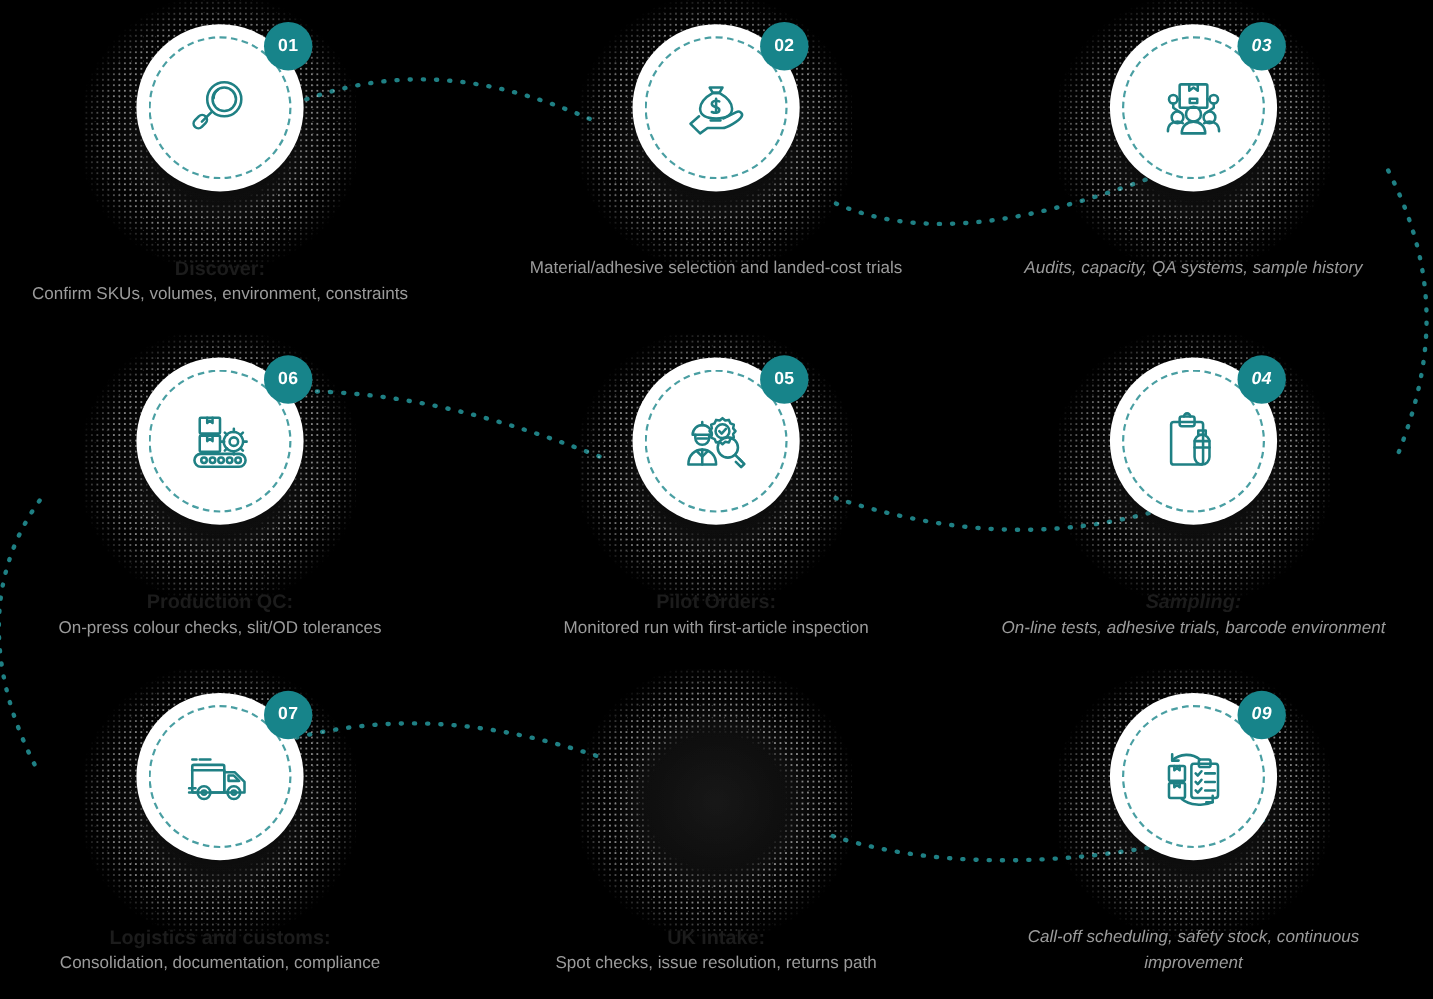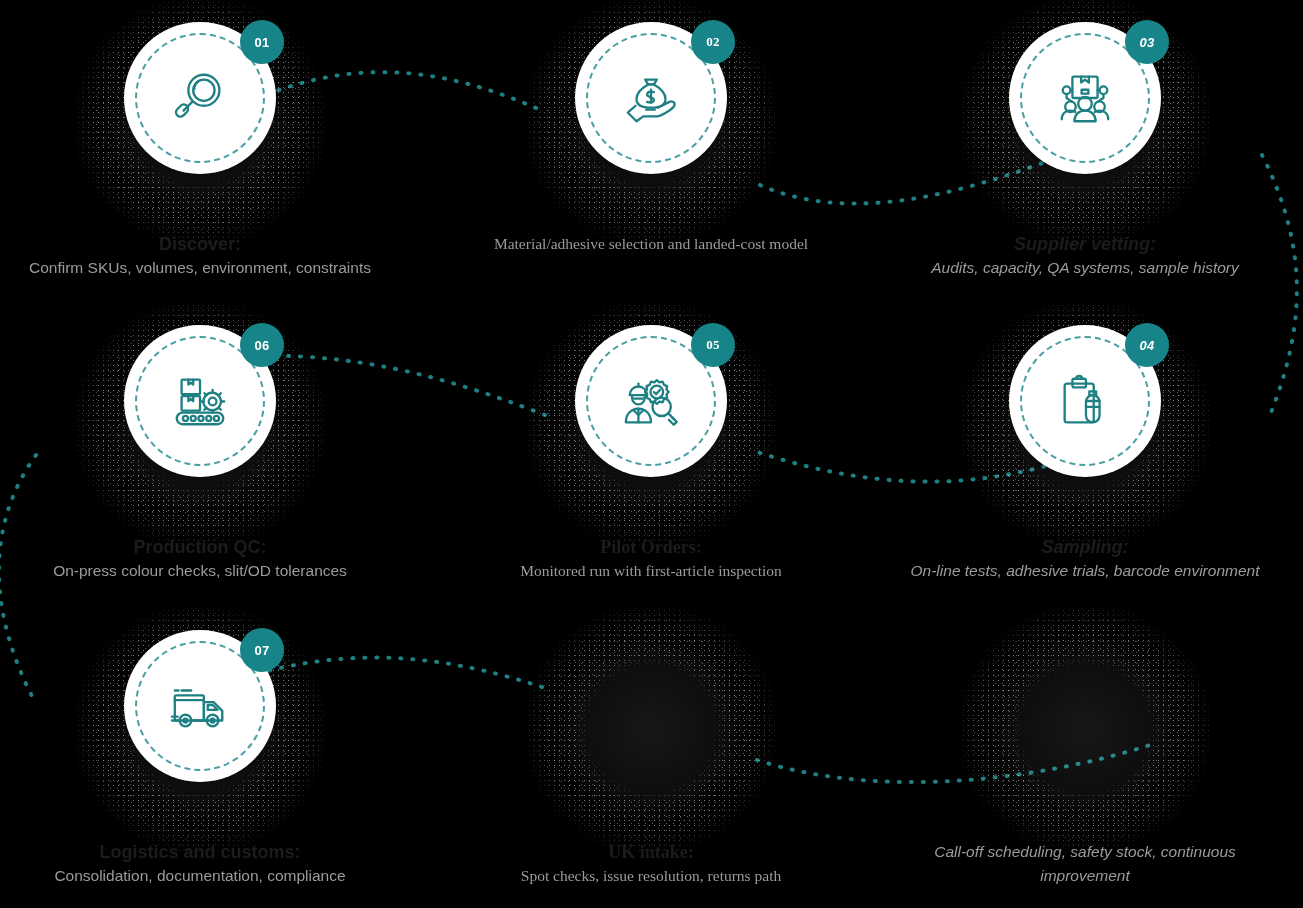--- a/index.html
+++ b/index.html
@@ -30,21 +30,21 @@
   .step {
     position: absolute;
     width: 434px;
     height: 302px;
     z-index: 2;
   }
   .step.r1 { top: 0px; }
   .step.r2 { top: 303px; }
   .step.r3 { top: 608px; }
   .step.c1 { left: -17px; }
-  .step.c2 { left: 434px; font-family: Liberation Serif, serif; }
+  .step.c2 { left: 434px; }
   .step.c3 { left: 868px; font-style: italic; }
 
   
   .blob {
     position: absolute;
     left: 50%;
     top: 0px;
     width: 248px;
     height: 252px;
     transform: translateX(-50%);
@@ -104,21 +104,21 @@
   }
   .badge {
     position: absolute;
     right: -8px;
     top: -2px;
     width: 44px;
     height: 44px;
     border-radius: 50%;
     background: #17848a;
     color: #ffffff;
-    font-size: 13px;
+    font-size: 16px;
     font-weight: bold;
     display: flex;
     align-items: center;
     justify-content: center;
     letter-spacing: .3px;
     z-index: 3;
   }
 
   
   .caption {
@@ -191,21 +191,21 @@
         <path d="M26 13 h12 l-3 5 h-6 z"></path>
         <path d="M29 18 c-7 4 -12 9 -12 15 c0 6 6 9 15 9 c9 0 15 -3 15 -9 c0 -6 -5 -11 -12 -15 z"></path>
         <path d="M35 26 c-4 -1.5 -7 0 -7 2.5 c0 3.5 7 2 7 5.5 c0 2.5 -3 3.5 -7 2"></path>
         <path d="M32 23.5 v13"></path>
         <path d="M16 40 l-8 7 l9 9 l7 -5 h14 c4 0 16 -7 18 -11 c1.5 -3 -2 -5.5 -5 -4 l-12 6"></path>
         <path d="M27 44 h9"></path>
       </svg>
       <div class="badge">02</div>
     </div>
     <div class="caption">
-      <span class="desc">Material/adhesive selection and landed-cost model</span>
+      <span class="desc">Material/adhesive selection and landed-cost trials</span>
     </div>
   </div>
 
   <div class="step r1 c3">
     <div class="blob"></div>
     <div class="disc-wrap">
       <div class="disc"></div>
       <div class="dashring"></div>
       <svg class="disc-icon" viewBox="0 0 64 64" fill="none" stroke="#1f8084" stroke-width="2.4" stroke-linecap="round" stroke-linejoin="round">
         <rect x="19" y="10" width="26" height="22" rx="1.5"></rect>
@@ -218,21 +218,20 @@
         <circle cx="32" cy="38" r="7"></circle>
         <path d="M21 56 c0 -7 5 -11 11 -11 c6 0 11 4 11 11 z"></path>
         <circle cx="17" cy="41" r="5.5"></circle>
         <path d="M8 54 c0 -6 4 -9 9 -9 c2 0 3.5 .5 5 1.5"></path>
         <circle cx="47" cy="41" r="5.5"></circle>
         <path d="M56 54 c0 -6 -4 -9 -9 -9 c-2 0 -3.5 .5 -5 1.5"></path>
       </svg>
       <div class="badge">03</div>
     </div>
     <div class="caption">
-      <span class="title">Supplier vetting:</span>
       <span class="desc">Audits, capacity, QA systems, sample history</span>
     </div>
   </div>
 
   <div class="step r2 c1">
     <div class="blob"></div>
     <div class="disc-wrap">
       <div class="disc"></div>
       <div class="dashring"></div>
       <svg class="disc-icon" viewBox="0 0 64 64" fill="none" stroke="#1f8084" stroke-width="2.4" stroke-linecap="round" stroke-linejoin="round">
@@ -337,18 +336,39 @@
   <div class="step r3 c2">
     <div class="blob"></div>
     <div class="caption">
       <span class="title">UK intake:</span>
       <span class="desc">Spot checks, issue resolution, returns path</span>
     </div>
   </div>
 
   <div class="step r3 c3">
     <div class="blob"></div>
+    <div class="disc-wrap">
+      <div class="disc"></div>
+      <div class="dashring"></div>
+      <svg class="disc-icon" viewBox="0 0 64 64" fill="none" stroke="#1f8084" stroke-width="2.4" stroke-linecap="round" stroke-linejoin="round">
+        <rect x="9" y="22" width="15" height="14" rx="1.5"></rect>
+        <path d="M14 22 v4 l2.5 -2 l2.5 2 v-4"></path>
+        <rect x="9" y="38" width="15" height="14" rx="1.5"></rect>
+        <path d="M14 38 v4 l2.5 -2 l2.5 2 v-4"></path>
+        <path d="M12 17 c7 -7 19 -7 26 -1"></path>
+        <path d="M12 11 v6 h6"></path>
+        <path d="M50 56 c-8 4 -22 3 -29 -3"></path>
+        <path d="M50 50 v6 h-6"></path>
+        <rect x="30" y="20" width="25" height="32" rx="2.5"></rect>
+        <rect x="37" y="16" width="11" height="7" rx="2"></rect>
+        <path d="M34 29 l2 2 l3.5 -4"></path>
+        <path d="M34 37 l2 2 l3.5 -4"></path>
+        <path d="M34 45 l2 2 l3.5 -4"></path>
+        <path d="M43 29 h9 M43 37 h9 M43 45 h9"></path>
+      </svg>
+      <div class="badge">09</div>
+    </div>
     <div class="caption">
       <span class="desc">Call-off scheduling, safety stock, continuous improvement</span>
     </div>
   </div>
 
 </div>
 
 </body></html>

